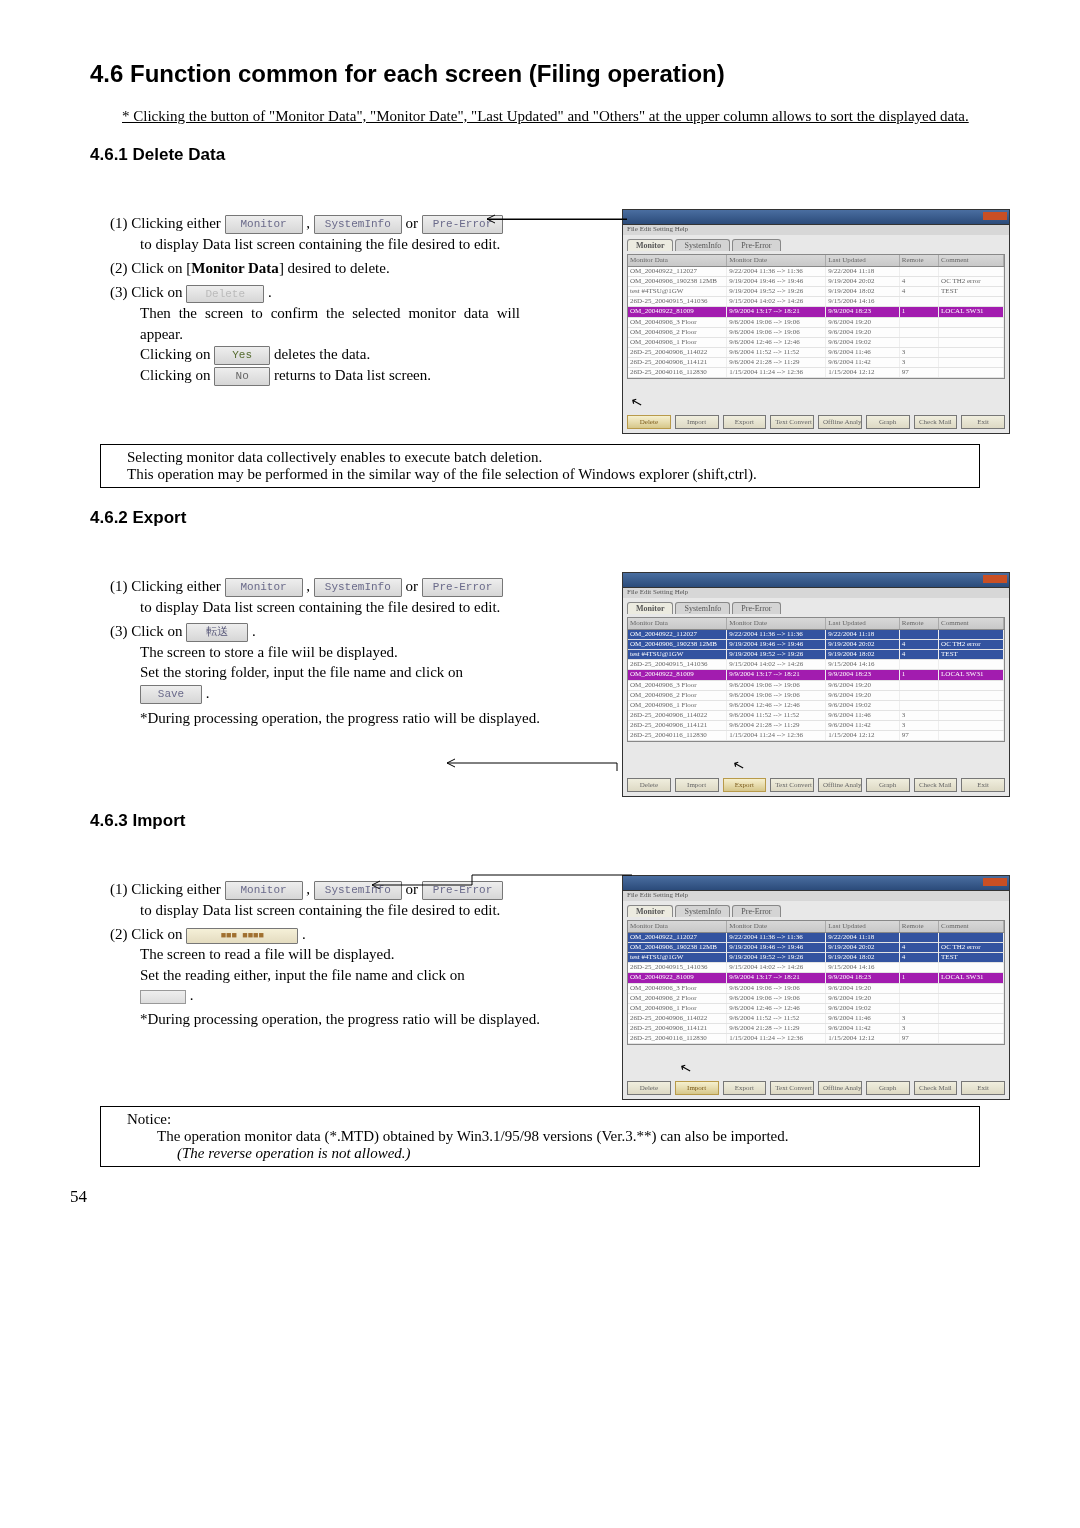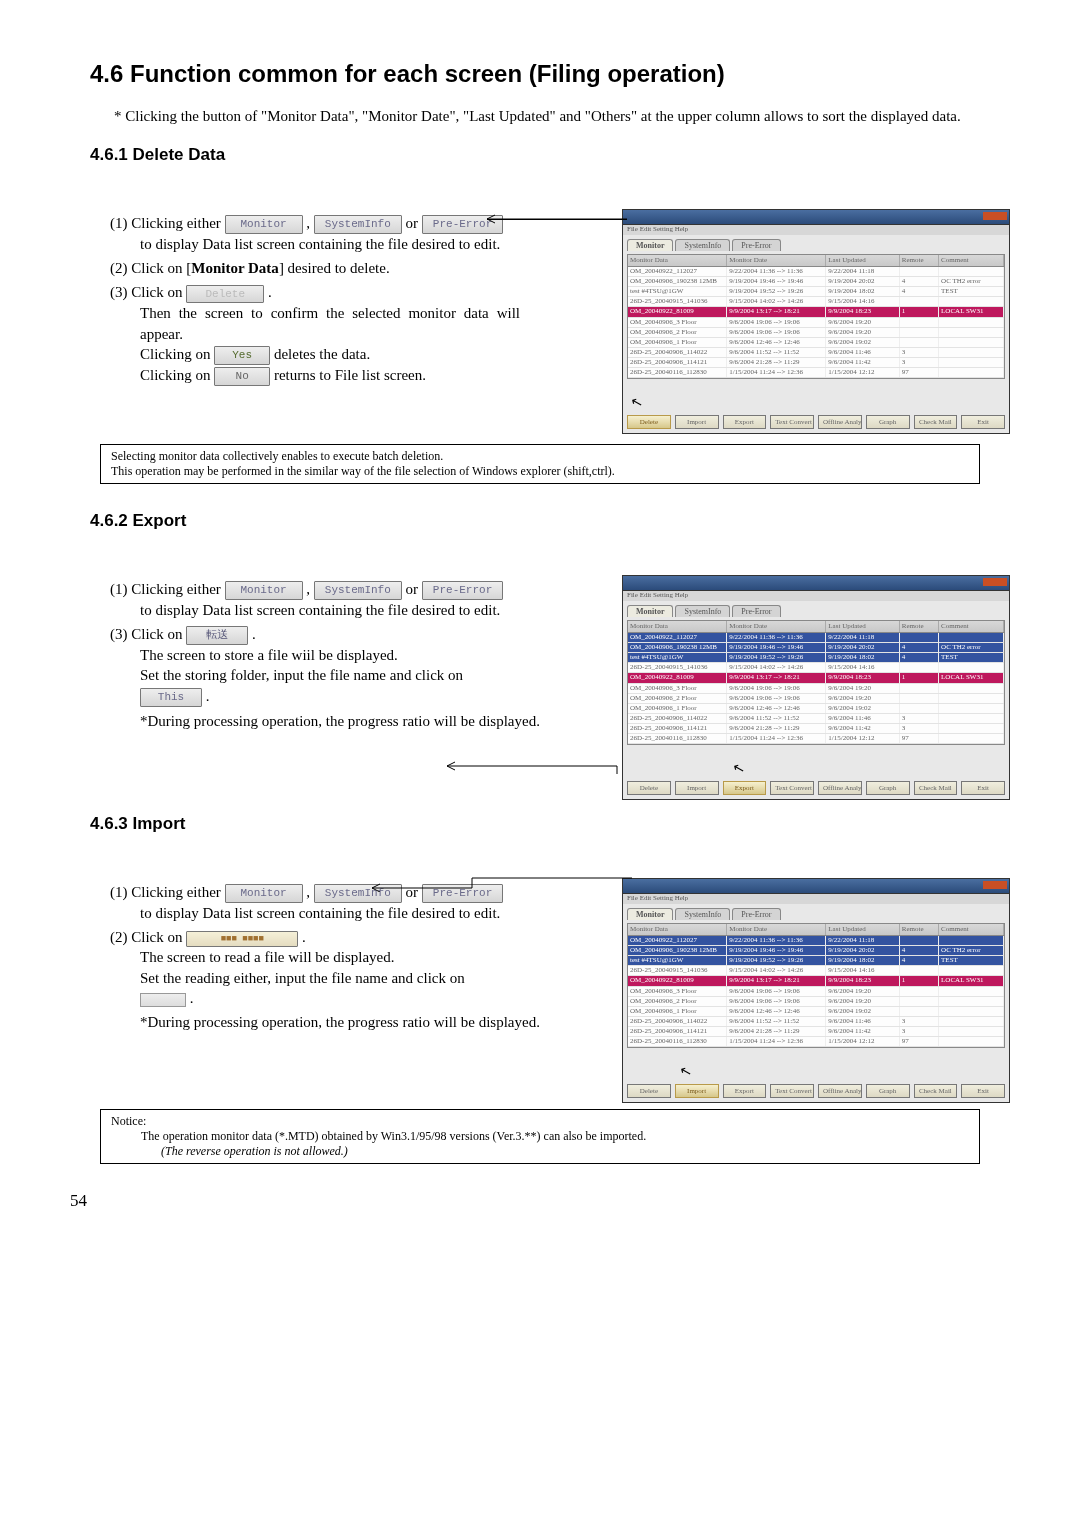--- a/index.html
+++ b/index.html
@@ -16,23 +16,24 @@
     font-size: 24px;
     font-family: Arial, Helvetica, sans-serif;
     font-weight: bold;
     margin: 20px 0 20px 20px;
   }
   .intro {
     margin-left: 40px;
     margin-bottom: 20px;
   }
   .intro p {
-    margin: 2px 4px;
+    margin: 2px 12px;
     text-indent: -12px;
     padding-left: 12px;
+    text-decoration: underline;
   }
   h2.sub-title {
     font-family: Arial, Helvetica, sans-serif;
     font-size: 17px;
     font-weight: bold;
     margin: 14px 0 6px 20px;
   }
   .section {
     display: flex;
     align-items: flex-start;
@@ -152,21 +153,21 @@
   .grid .row {
     display:flex;
     border-bottom:1px solid #e3e3e3;
   }
   .grid .row span {
     border-right:1px solid #eee;
     padding:0 2px;
     overflow:hidden;
     white-space:nowrap;
   }
-  .grid .row.hl { background:#be185d; color:#fff; }
+  .grid .row.hl { background:#a21caf; color:#fff; }
   .grid .row.hl2 { background:#3353a0; color:#fff; }
   .col1{width:110px;} .col2{width:110px;} .col3{width:80px;} .col4{width:40px;} .col5{width:70px;}
   .btnrow {
     display:flex;
     gap:4px;
     position:absolute;
     bottom:4px; left:4px; right:4px;
     justify-content:space-between;
   }
   .winbtn {
@@ -180,23 +181,23 @@
     white-space:nowrap;
     overflow:hidden;
   }
   .winbtn.focus {
     background: linear-gradient(#f6f0ce,#e7dcae,#d6c78a);
     color:#7a5a1a;
     border:1px solid #b89a4a;
   }
   .note-box {
     border: 1px solid #000;
-    margin: 10px 30px 27px 30px;
-    padding: 4px 10px;
-    font-size: 12px;
+    margin: 10px 30px 20px 30px;
+    padding: 4px 26px;
+    font-size: 15px;
   }
   .page-num {
     text-align: left;
     font-size: 17px;
     margin-top: 18px;
   }
   .step-indent { padding-left: 30px; }
   .delete-arrow {
     position:absolute;
     left:-135px;
@@ -252,21 +253,21 @@
     <p>
       <span>(3)  Click on </span>
       <span class="btn" style="color:#bbb;">Delete</span>
       <span> .</span><br>
       <span class="step-indent" style="text-align:justify;display:inline-block;width:380px;">Then the screen to confirm the selected monitor data will appear.</span><br>
       <span class="step-indent">Clicking on </span>
       <span class="btn btn-yes">Yes</span>
       <span> deletes the data.</span><br>
       <span class="step-indent">Clicking on </span>
       <span class="btn btn-no">No</span>
-      <span> returns to File list screen.</span>
+      <span> returns to Data list screen.</span>
     </p>
   </div>
 
   <div class="screenshot" style="position:relative;">
     <div class="delete-arrow">
       <svg width="140" height="12" style="position:absolute;left:0;top:4px;">
           <line x1="0" y1="6" x2="140" y2="6" stroke="#000"></line>
           <line x1="0" y1="6" x2="8" y2="2" stroke="#000"></line>
           <line x1="0" y1="6" x2="8" y2="10" stroke="#000"></line>
         </svg>
@@ -399,21 +400,21 @@
       <span class="btn">Pre-Error</span>
       <br>
       <span class="step-indent"> to display Data list screen containing the file desired to edit.</span>
     </p>
     <p>
       <span>(3) Click on </span>
       <span class="btn btn-export">転送</span>
       <span> .</span><br>
       <span class="step-indent">The screen to store a file wiil be displayed.</span><br>
       <span class="step-indent">Set the storing folder, input the file name and click on </span><br>
-      <span class="step-indent"><span class="btn btn-save">This</span>
+      <span class="step-indent"><span class="btn btn-save">Save</span>
       <span> .</span></span>
     </p>
     <p style="margin-left:30px;">*During processing operation, the progress ratio will be displayed.</p>
   </div>
 
   <div class="screenshot" style="position:relative;">
     <div class="export-arrow">
       <svg width="180" height="20">
           <path d="M0 10 L170 10 L170 18" stroke="#000" fill="none"></path>
           <line x1="0" y1="10" x2="8" y2="6" stroke="#000"></line>

